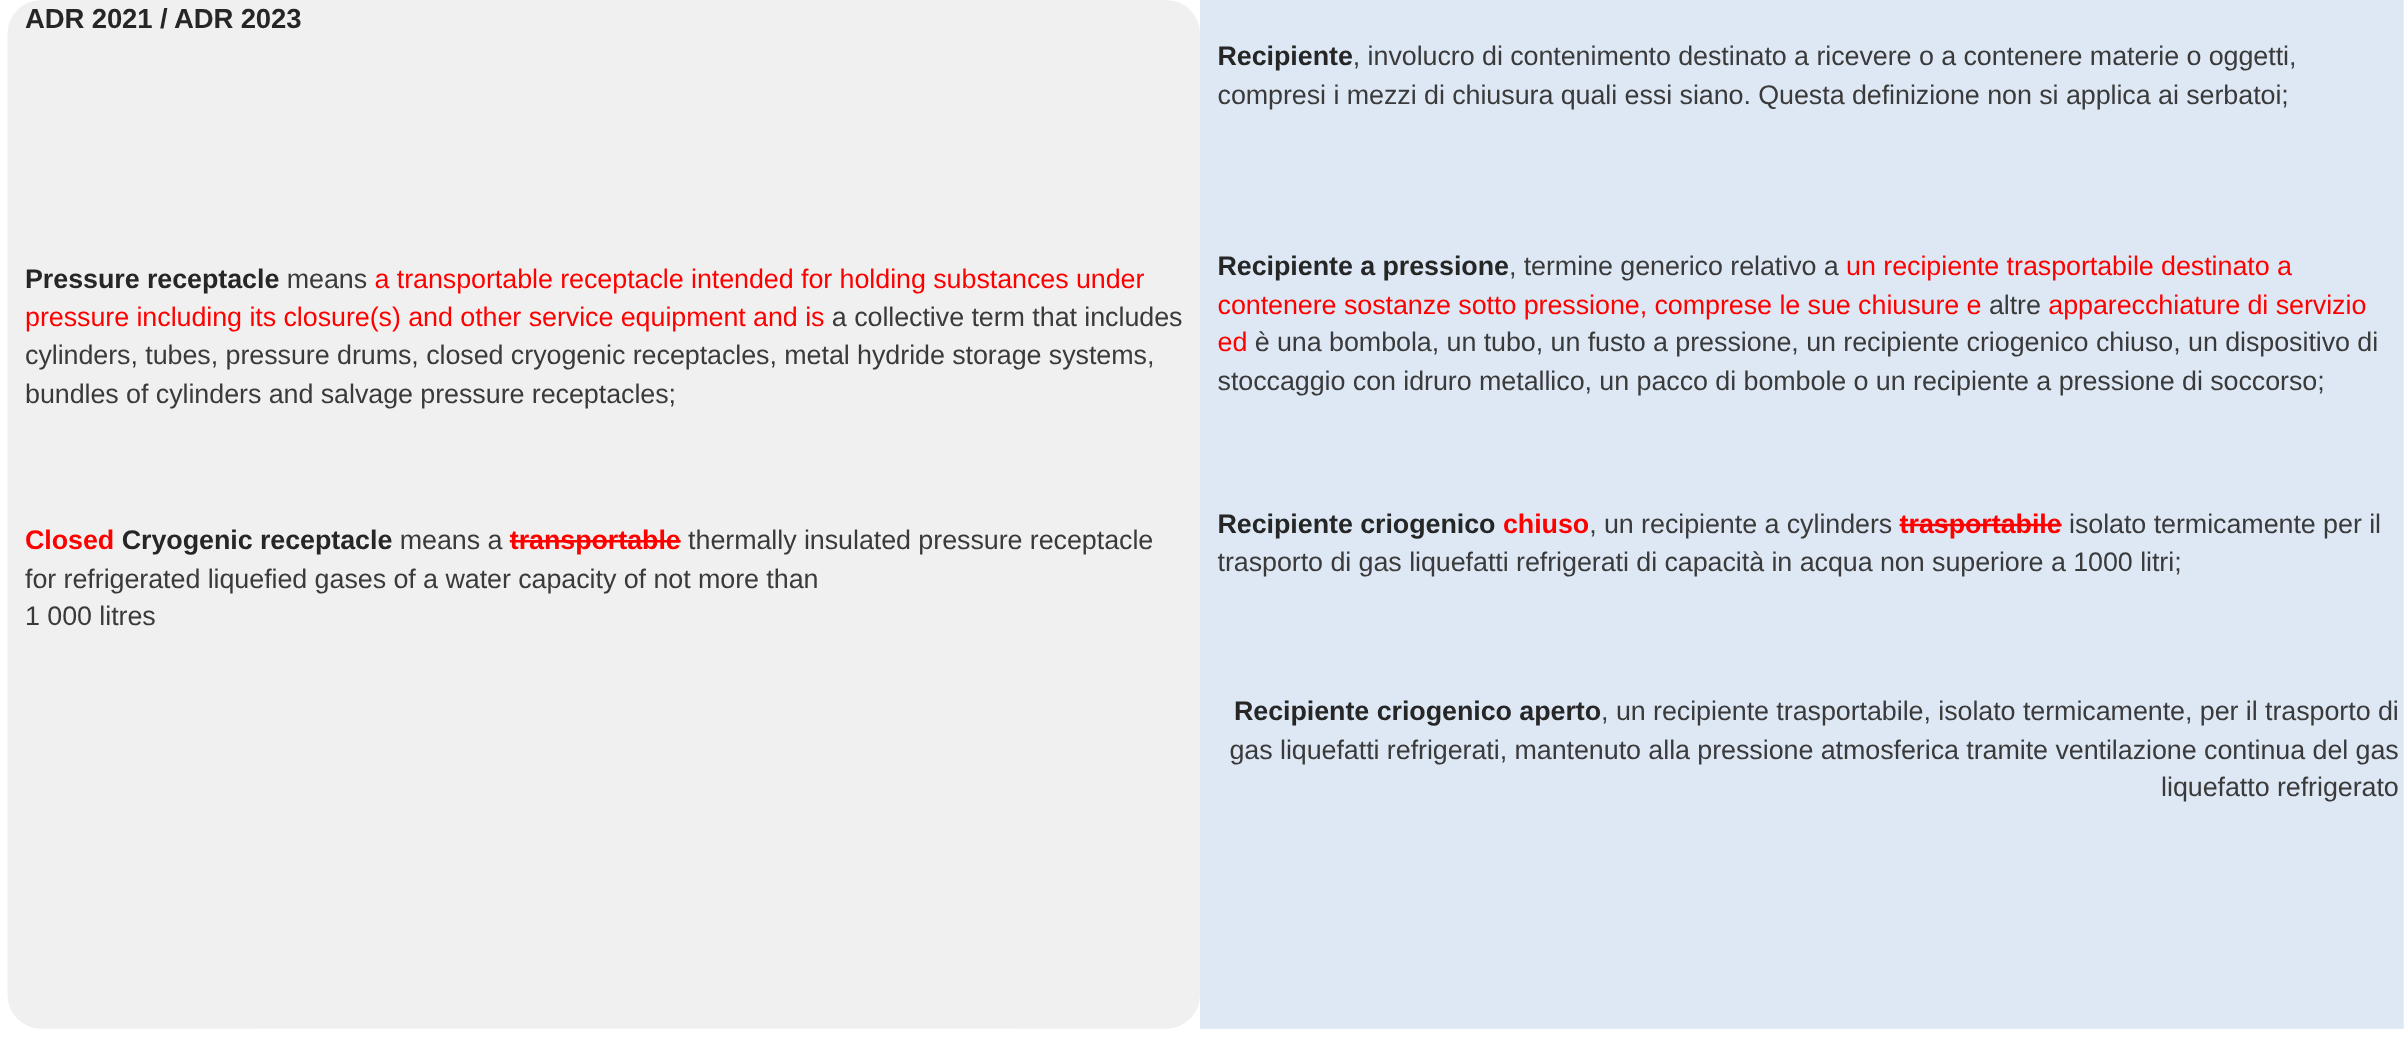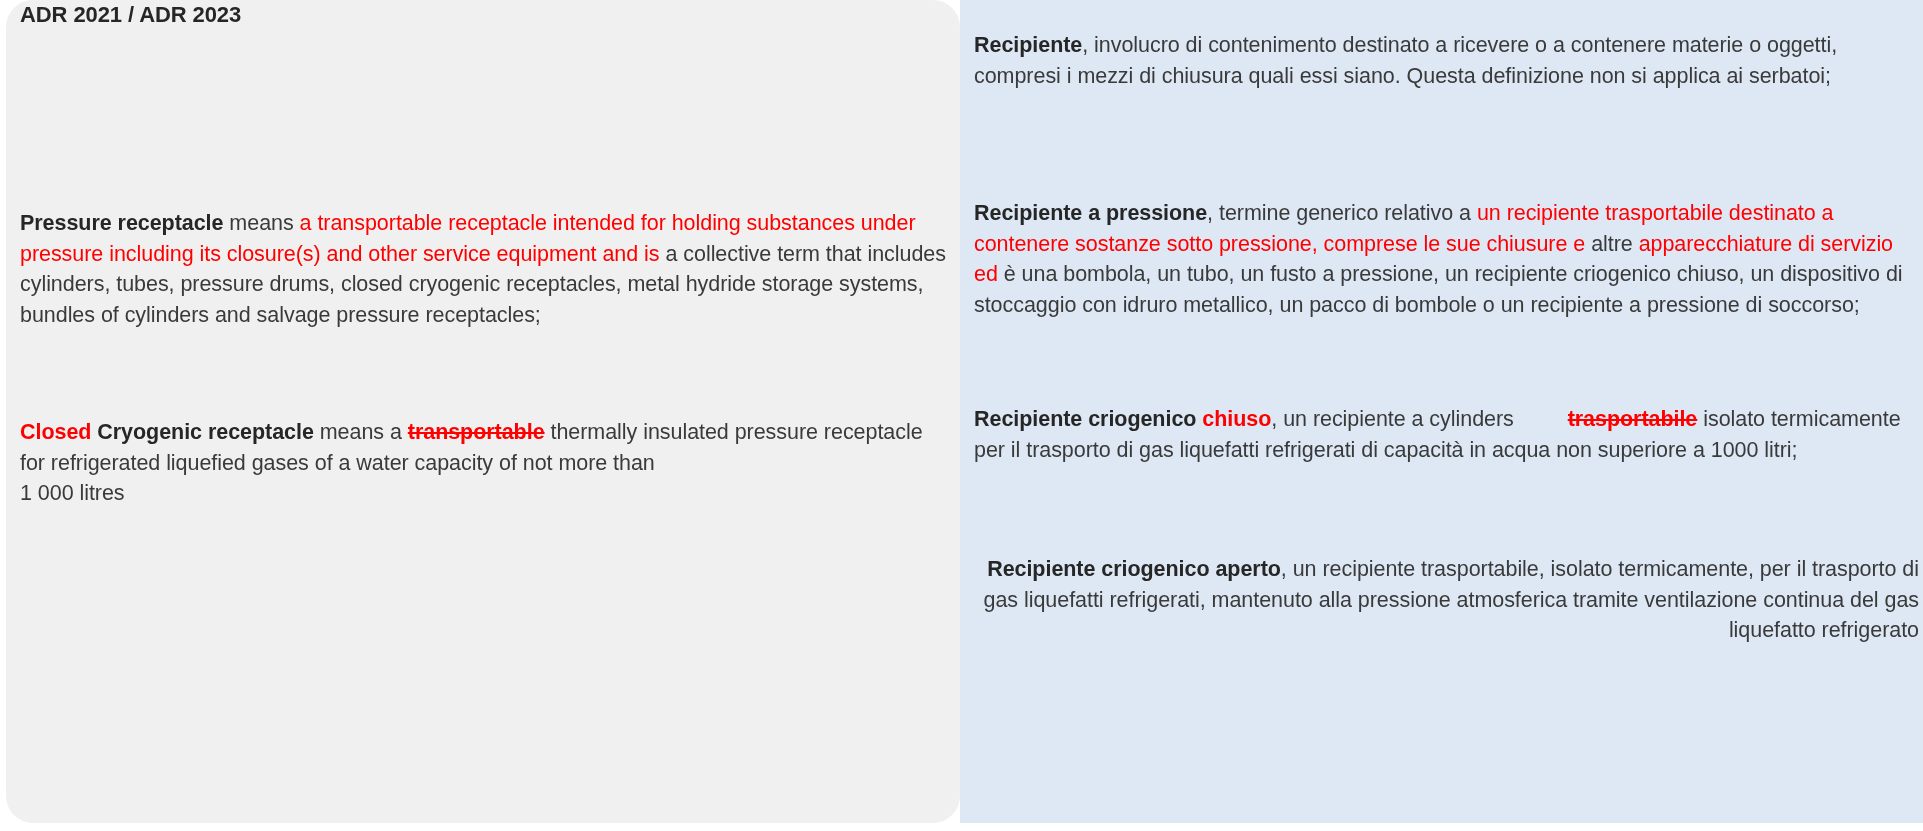--- a/index.html
+++ b/index.html
@@ -81,21 +81,20 @@
   }
   .del {
     color: #ff0000;
     font-weight: bold;
     text-decoration: line-through;
     text-decoration-color: #ff0000;
     text-decoration-thickness: 2px;
   }
   .del.plain {
     font-weight: bold;
-    margin-left: 48px;
   }
 
   
   .src-e0 { top: 48px; }
   .src-e1 { top: 208px; }
   .src-e2 { top: 417px; }
   .src-e3 { top: 547px; }
 
   
   .tgt-e0 { top: 30px; }

